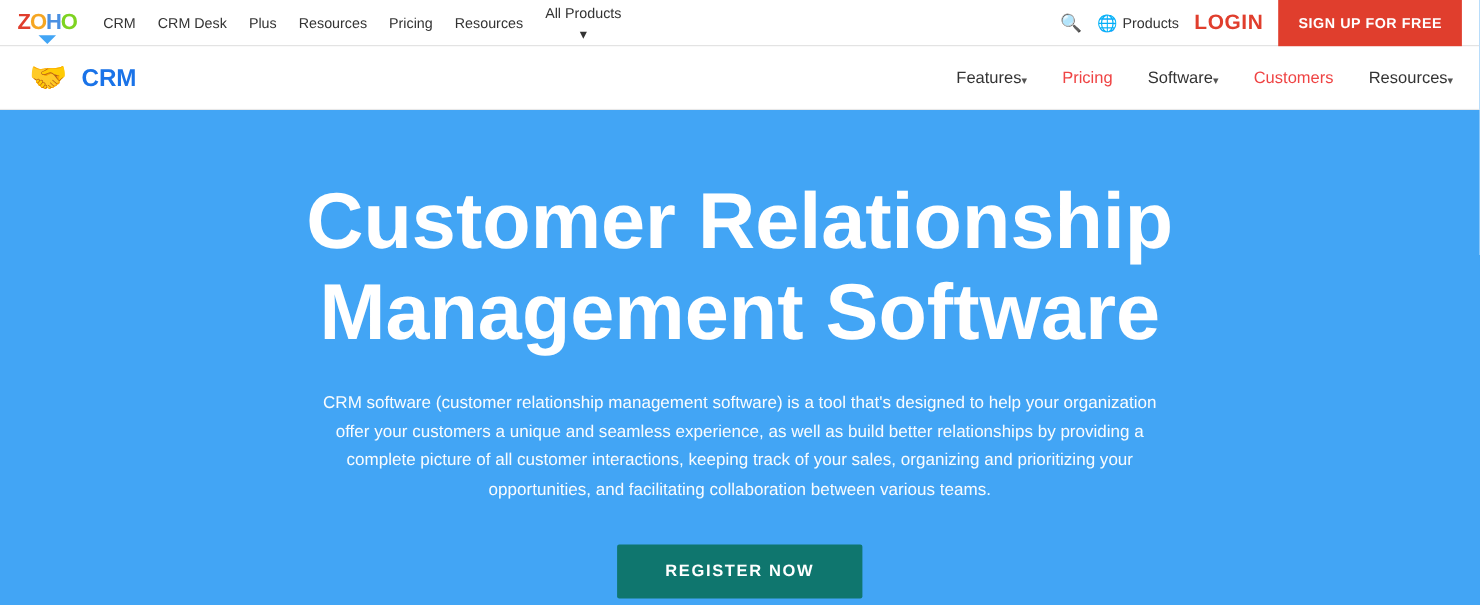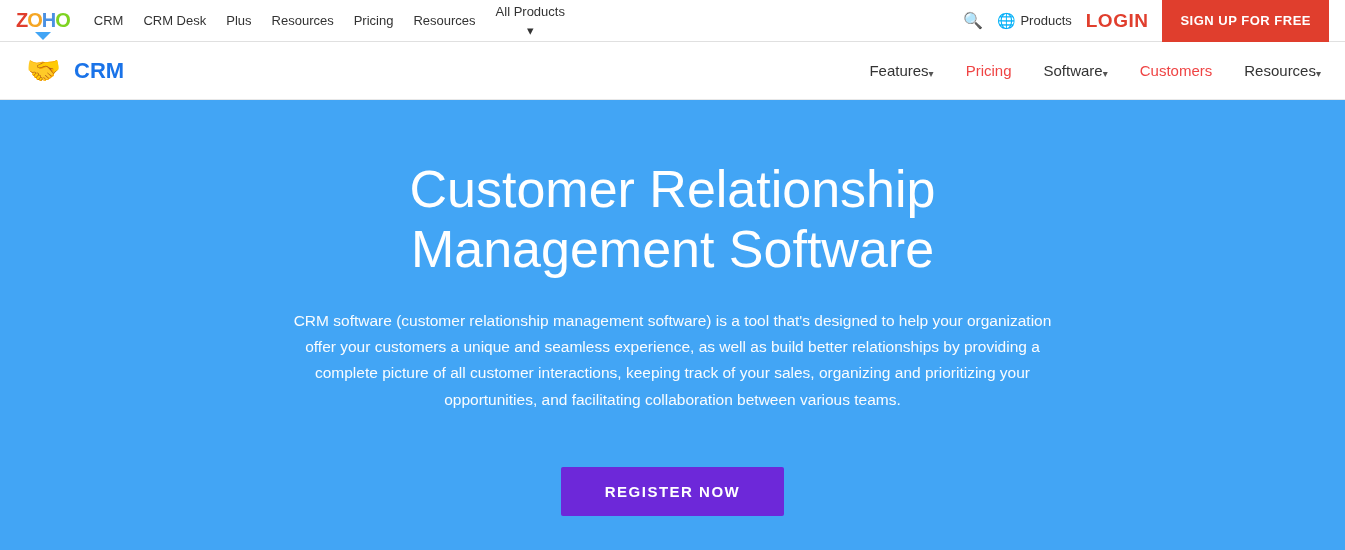--- a/index.html
+++ b/index.html
@@ -158,36 +158,36 @@
       min-height: 450px;
       display: flex;
       flex-direction: column;
       align-items: center;
       justify-content: center;
       padding: 60px 20px 50px;
       text-align: center;
     }
     .hero-title {
       color: #fff;
-      font-size: 52px;
-      font-weight: 400;
+      font-size: 72px;
+      font-weight: 700;
       line-height: 1.15;
       max-width: 820px;
       margin-bottom: 28px;
     }
     .hero-desc {
       color: #fff;
       font-size: 15.5px;
       line-height: 1.7;
       max-width: 780px;
-      margin-bottom: 54px;
+      margin-bottom: 36px;
       opacity: 0.97;
     }
     .register-btn {
-      background: #6d28d9;
+      background: #0f766e;
       color: #fff;
       border: none;
       padding: 16px 44px;
       font-size: 15px;
       font-weight: bold;
       cursor: pointer;
       letter-spacing: 1.5px;
       text-transform: uppercase;
       border-radius: 2px;
     }

